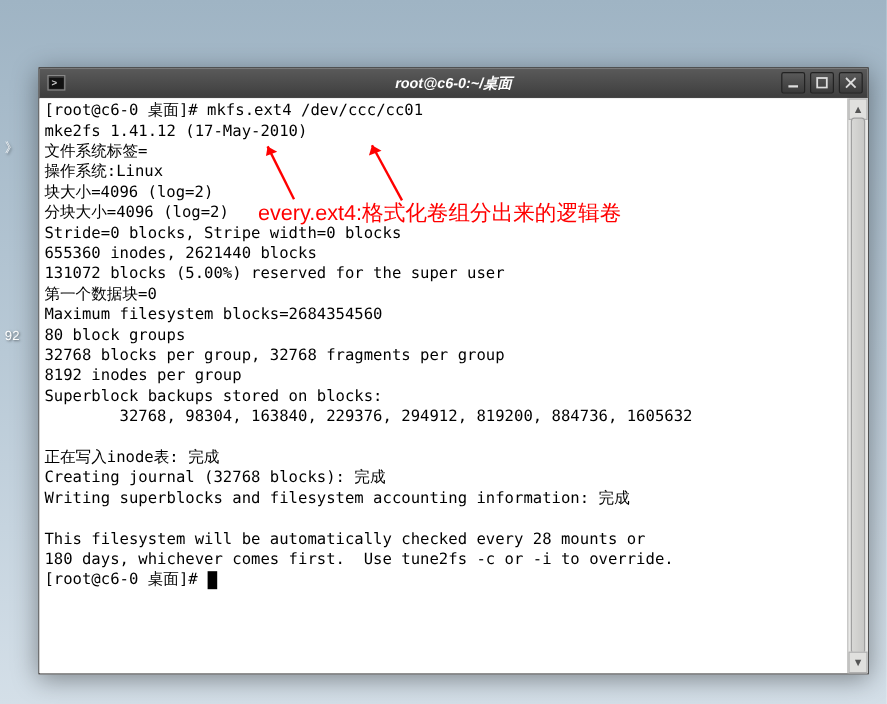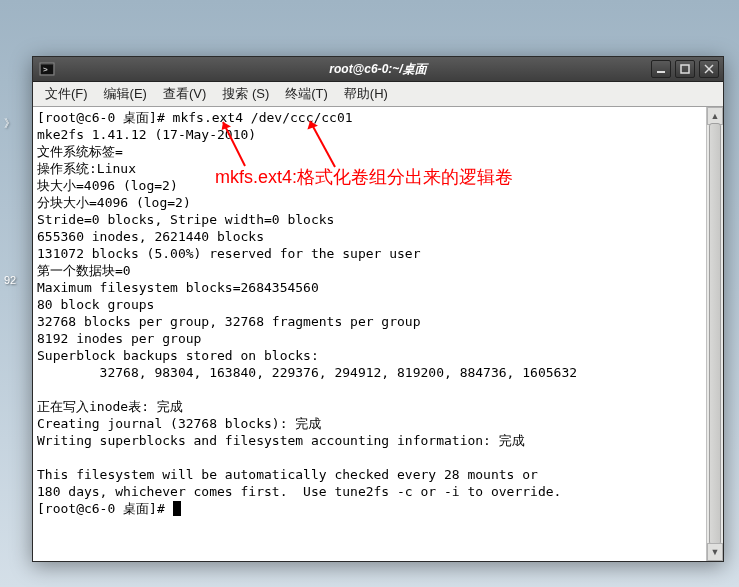--- a/index.html
+++ b/index.html
@@ -188,28 +188,20 @@
       </div>
       <div class="titlebar-btn">
         <svg width="10" height="10">
             <line x1="1" y1="1" x2="9" y2="9" stroke="#ddd" stroke-width="1.5"></line>
             <line x1="9" y1="1" x2="1" y2="9" stroke="#ddd" stroke-width="1.5"></line>
           </svg>
       </div>
     </div>
   </div>
 
-  <div class="menubar">
-    <span class="menu-item">文件(F)</span>
-    <span class="menu-item">编辑(E)</span>
-    <span class="menu-item">查看(V)</span>
-    <span class="menu-item">搜索 (S)</span>
-    <span class="menu-item">终端(T)</span>
-    <span class="menu-item">帮助(H)</span>
-  </div>
 
   <div class="terminal-area">
     <div class="terminal" id="terminal">[root@c6-0 桌面]# mkfs.ext4 /dev/ccc/cc01
 mke2fs 1.41.12 (17-May-2010)
 文件系统标签=
 操作系统:Linux
 块大小=4096 (log=2)
 分块大小=4096 (log=2)
 Stride=0 blocks, Stripe width=0 blocks
 655360 inodes, 2621440 blocks
@@ -239,13 +231,13 @@
 </div>
 
 <svg class="arrow" style="left:215px; top:116px;" width="40" height="60">
   <line x1="30" y1="50" x2="8" y2="6" stroke="#ff0000" stroke-width="2"></line>
   <polygon points="8,6 14,13 4,13" fill="#ff0000" transform="rotate(-20 8 6)"></polygon>
 </svg>
 <svg class="arrow" style="left:300px; top:115px;" width="50" height="60">
   <line x1="35" y1="52" x2="10" y2="6" stroke="#ff0000" stroke-width="2"></line>
   <polygon points="10,6 17,12 6,14" fill="#ff0000" transform="rotate(-10 10 6)"></polygon>
 </svg>
-<div class="annotation" style="left:215px; top:165px;">mkfs.ext4:格式化卷组分出来的逻辑卷</div>
+<div class="annotation" style="left:215px; top:165px;">every.ext4:格式化卷组分出来的逻辑卷</div>
 
 </body></html>

